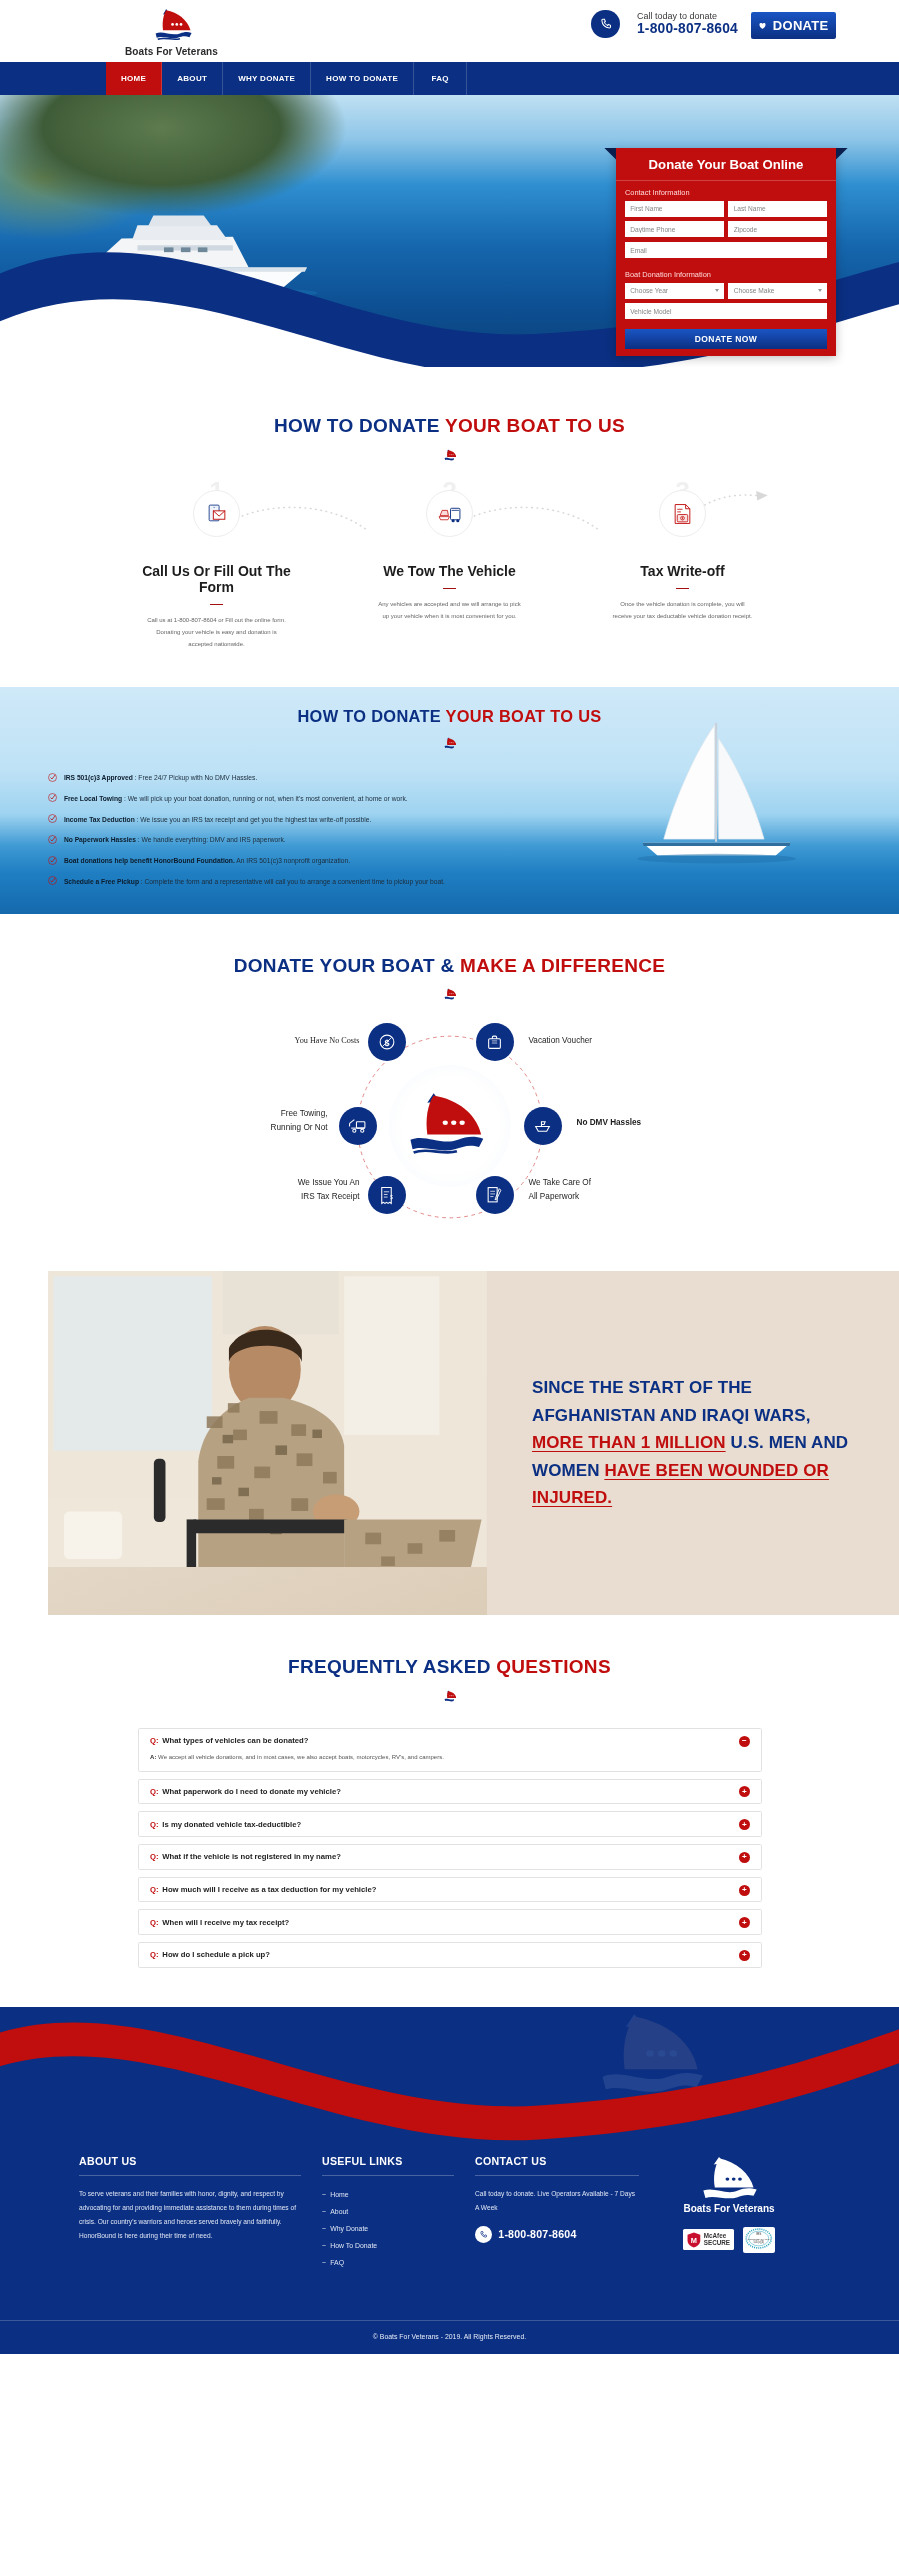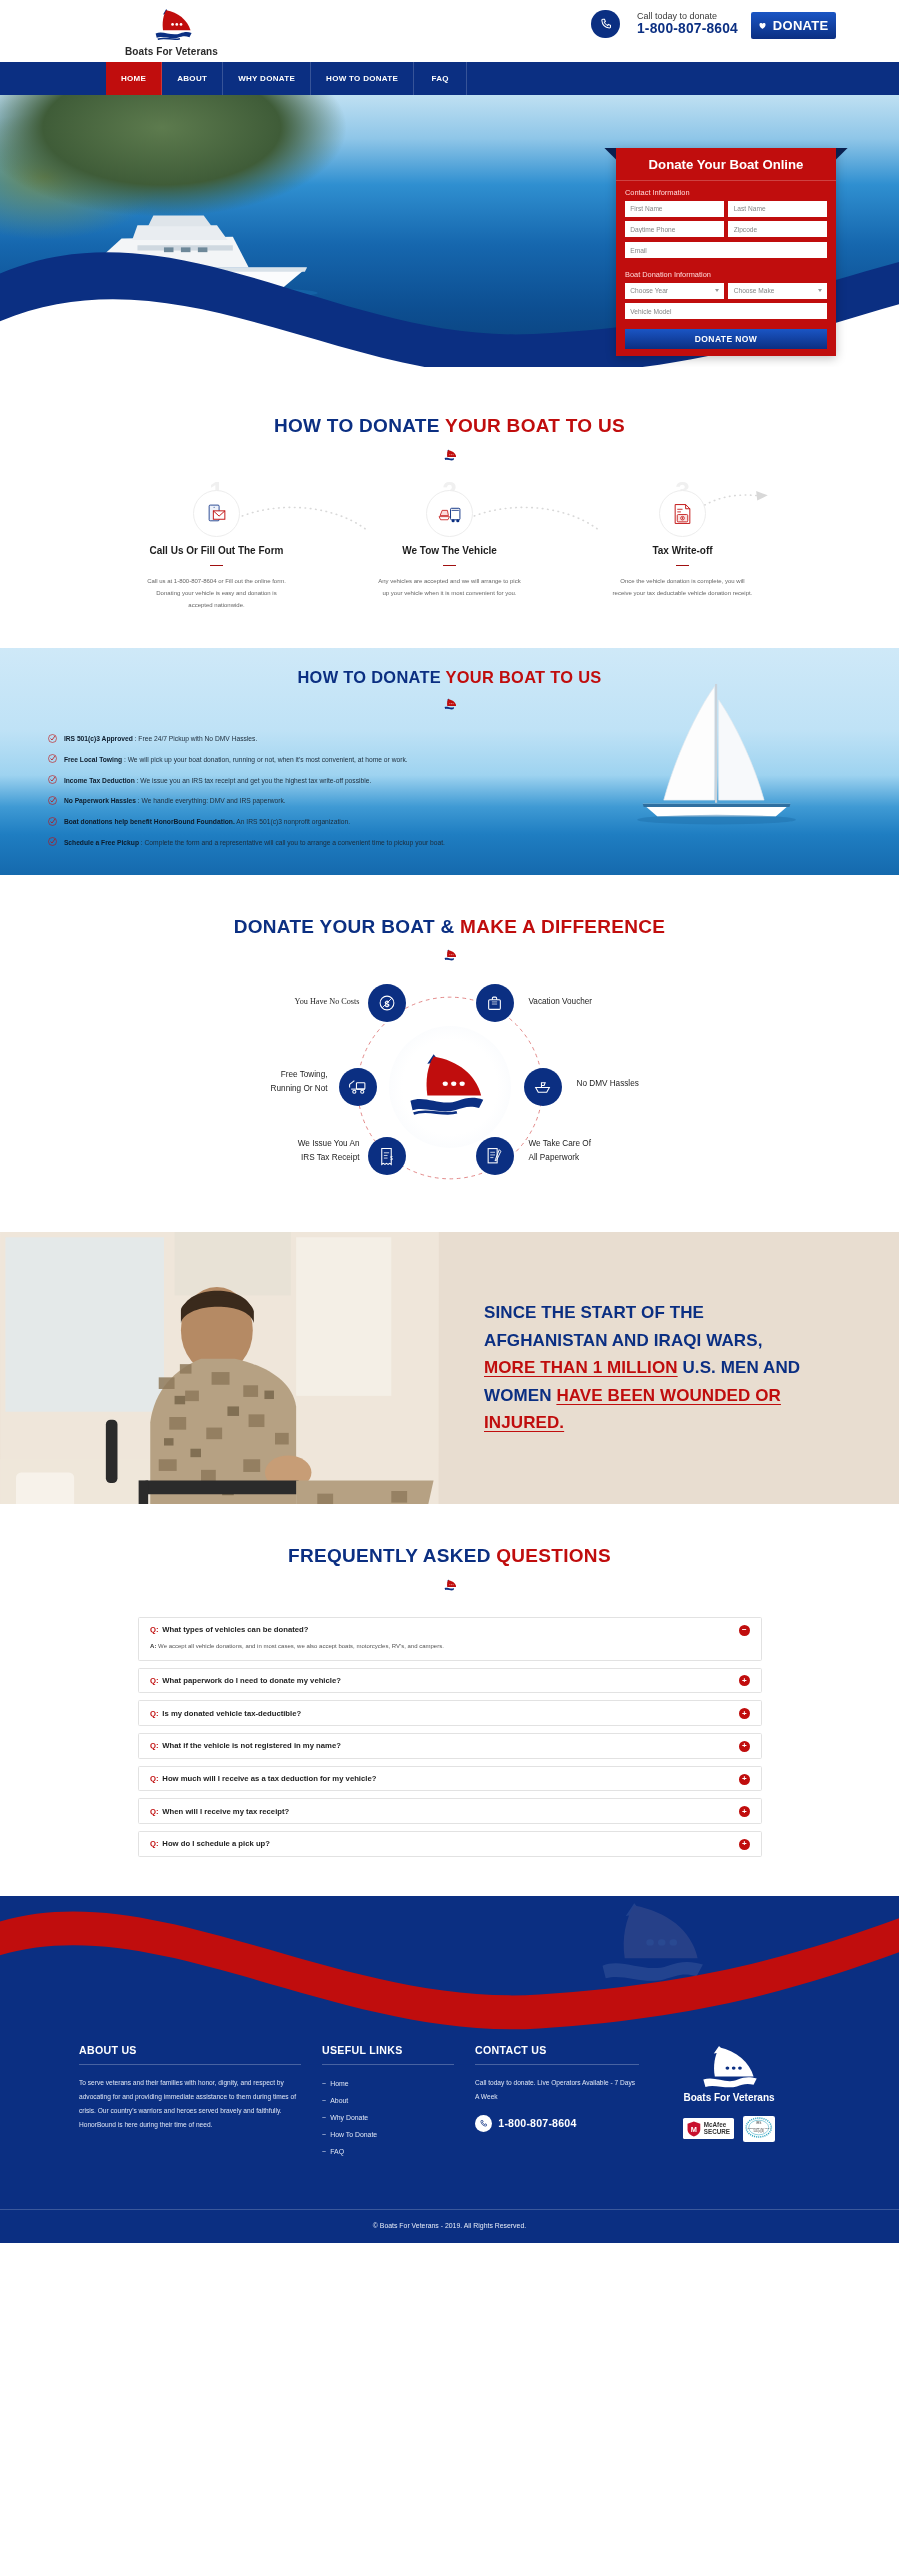--- a/index.html
+++ b/index.html
@@ -66,21 +66,21 @@
   .divider { display:flex;align-items:center;justify-content:center;gap:6.3px;margin-top:11.6px;}
   .divider .ln { width:111px;height:0.5px;background:linear-gradient(90deg,rgba(11,47,130,0) 0%,#9aa9c9 100%);}
   .divider .ln.r { background:linear-gradient(90deg,#9aa9c9 0%,rgba(11,47,130,0) 100%);}
   
   .steps-sec { padding:48px 0 37px; }
   .steps { position:relative; display:flex; justify-content:center; gap:0; margin-top:29px; }
   .step { width:159px; text-align:center; position:relative; margin:0 37px;}
   .step-circle { width:47px;height:47px;border-radius:50%;border:1.1px solid #ededed;background:#fff;
     margin:0 auto;display:flex;align-items:center;justify-content:center;position:relative;}
   .step-num { position:absolute; top:-15px; left:50%; transform:translateX(-50%); font-size:26.4px; font-weight:700; color:#f0f0f0; z-index:-1;}
-  .step-h { font-size:10px;font-weight:700;color:#1d1d1d;margin-top:8px;}
+  .step-h { font-size:14px;font-weight:700;color:#1d1d1d;margin-top:26px;}
   .step-bar { width:13.8px;height:1.6px;background:#a01010;margin:8.5px auto 8.5px;}
   .step-p { font-size:6px;line-height:2.0;color:#666; padding:0 7.4px;}
   
   .sea-sec { position:relative; height:227px; overflow:hidden; margin-top:0;}
   .sea-bg { position:absolute; inset:0;
     background:linear-gradient(180deg,#cfe9f8 0%,#bfe2f6 36%,#9ed3f0 56%,#3f9ad4 70%,#1f7ec2 82%,#1569ad 100%);}
   .sea-inner { position:relative; z-index:2; padding-top:20px;}
   .sea-sec .sec-title { font-size:16.4px;}
   .sea-sec .divider .ln { width:93px;}
   .bullets { margin:22px 0 0 48px; width:418px;}
@@ -90,21 +90,21 @@
   .bullet .txt b { color:#0c1b2b; font-weight:700;}
   .sailboat { position:absolute; right:61px; top:33px; width:227px; height:159px; z-index:3;}
   
   .diff-sec { padding:41px 0 42px; }
   .diff-wrap { position:relative; width:582px; height:206px; margin:22px auto 0;}
   .node { position:absolute; width:38px;height:38px;border-radius:50%;background:#0b2f82;display:flex;align-items:center;justify-content:center;}
   .node-lbl { position:absolute; font-size:8.2px; line-height:1.7; color:#1d1d1d; font-weight:400;}
   .center-logo { position:absolute; left:50%; top:50%; transform:translate(-50%,-50%); width:122px;height:122px;
      border-radius:50%; background:radial-gradient(circle,#fff 55%,#f4f7fb 100%); display:flex;align-items:center;justify-content:center;}
   
-  .vet-sec { display:flex; height:272px; }
+  .vet-sec { display:flex; height:344px;padding-left:48px; }
   .vet-img { width:439px; position:relative; overflow:hidden;
     background:linear-gradient(160deg,#f3ece2 0%,#e7dccd 40%,#dccdb8 100%);}
   .vet-right { flex:1; background:#e8ddd0; display:flex;align-items:center; padding-left:45px;}
   .vet-quote { font-size:17px; font-weight:700; line-height:1.62; color:#0b2f82; letter-spacing:0.1px; max-width:323px;}
   .vet-quote .hl { color:#c00d0d; text-decoration:underline; text-underline-offset:3.2px;}
   
   .faq-sec { padding:41px 0 32px; }
   .faq-list { width:624px; margin:25.4px auto 0;}
   .faq-item { border:0.5px solid #e2e2e2; border-radius:1.6px; margin-bottom:6.9px; position:relative; background:#fff;}
   .faq-q { display:flex; align-items:center; padding:7.4px 32px 7.4px 11.6px; font-size:7.7px; font-weight:700; color:#1d1d1d; cursor:pointer;}
@@ -462,21 +462,21 @@
     </div>
     <div class="node-lbl" style="left:53px;top:84px;width:116px;text-align:right;white-space:pre-line;">Free Towing,
 Running Or Not</div>
 
     <div class="node" style="left:365px;top:84px;">
       <svg width="19" height="16" viewBox="0 0 36 30">
         <path d="M5 16 h26 l-5 9 H10 Z" fill="none" stroke="#fff" stroke-width="2"></path>
         <path d="M16 16 V7 h7 l-2 5 h-5" fill="none" stroke="#fff" stroke-width="2"></path>
       </svg>
     </div>
-    <div class="node-lbl" style="left:418px;top:93px;width:138px;white-space:pre-line;">No DMV Hassles</div>
+    <div class="node-lbl" style="left:418px;top:93px;width:138px;white-space:pre-line;font-weight:bold;">No DMV Hassles</div>
 
     <div class="node" style="left:209px;top:153px;">
       <svg width="15" height="19" viewBox="0 0 28 36">
         <path d="M5 3 h18 v30 l-3-2 -3 2 -3-2 -3 2 -3-2 -3 2 Z" fill="none" stroke="#fff" stroke-width="2"></path>
         <path d="M9 11 h10 M9 16 h7 M9 21 h7" stroke="#fff" stroke-width="1.5"></path>
         <text x="21" y="24" font-size="9" fill="#fff" font-family="Liberation Sans, sans-serif">$</text>
       </svg>
     </div>
     <div class="node-lbl" style="left:69px;top:153px;width:132px;text-align:right;white-space:pre-line;">We Issue You An
 IRS Tax Receipt</div>

